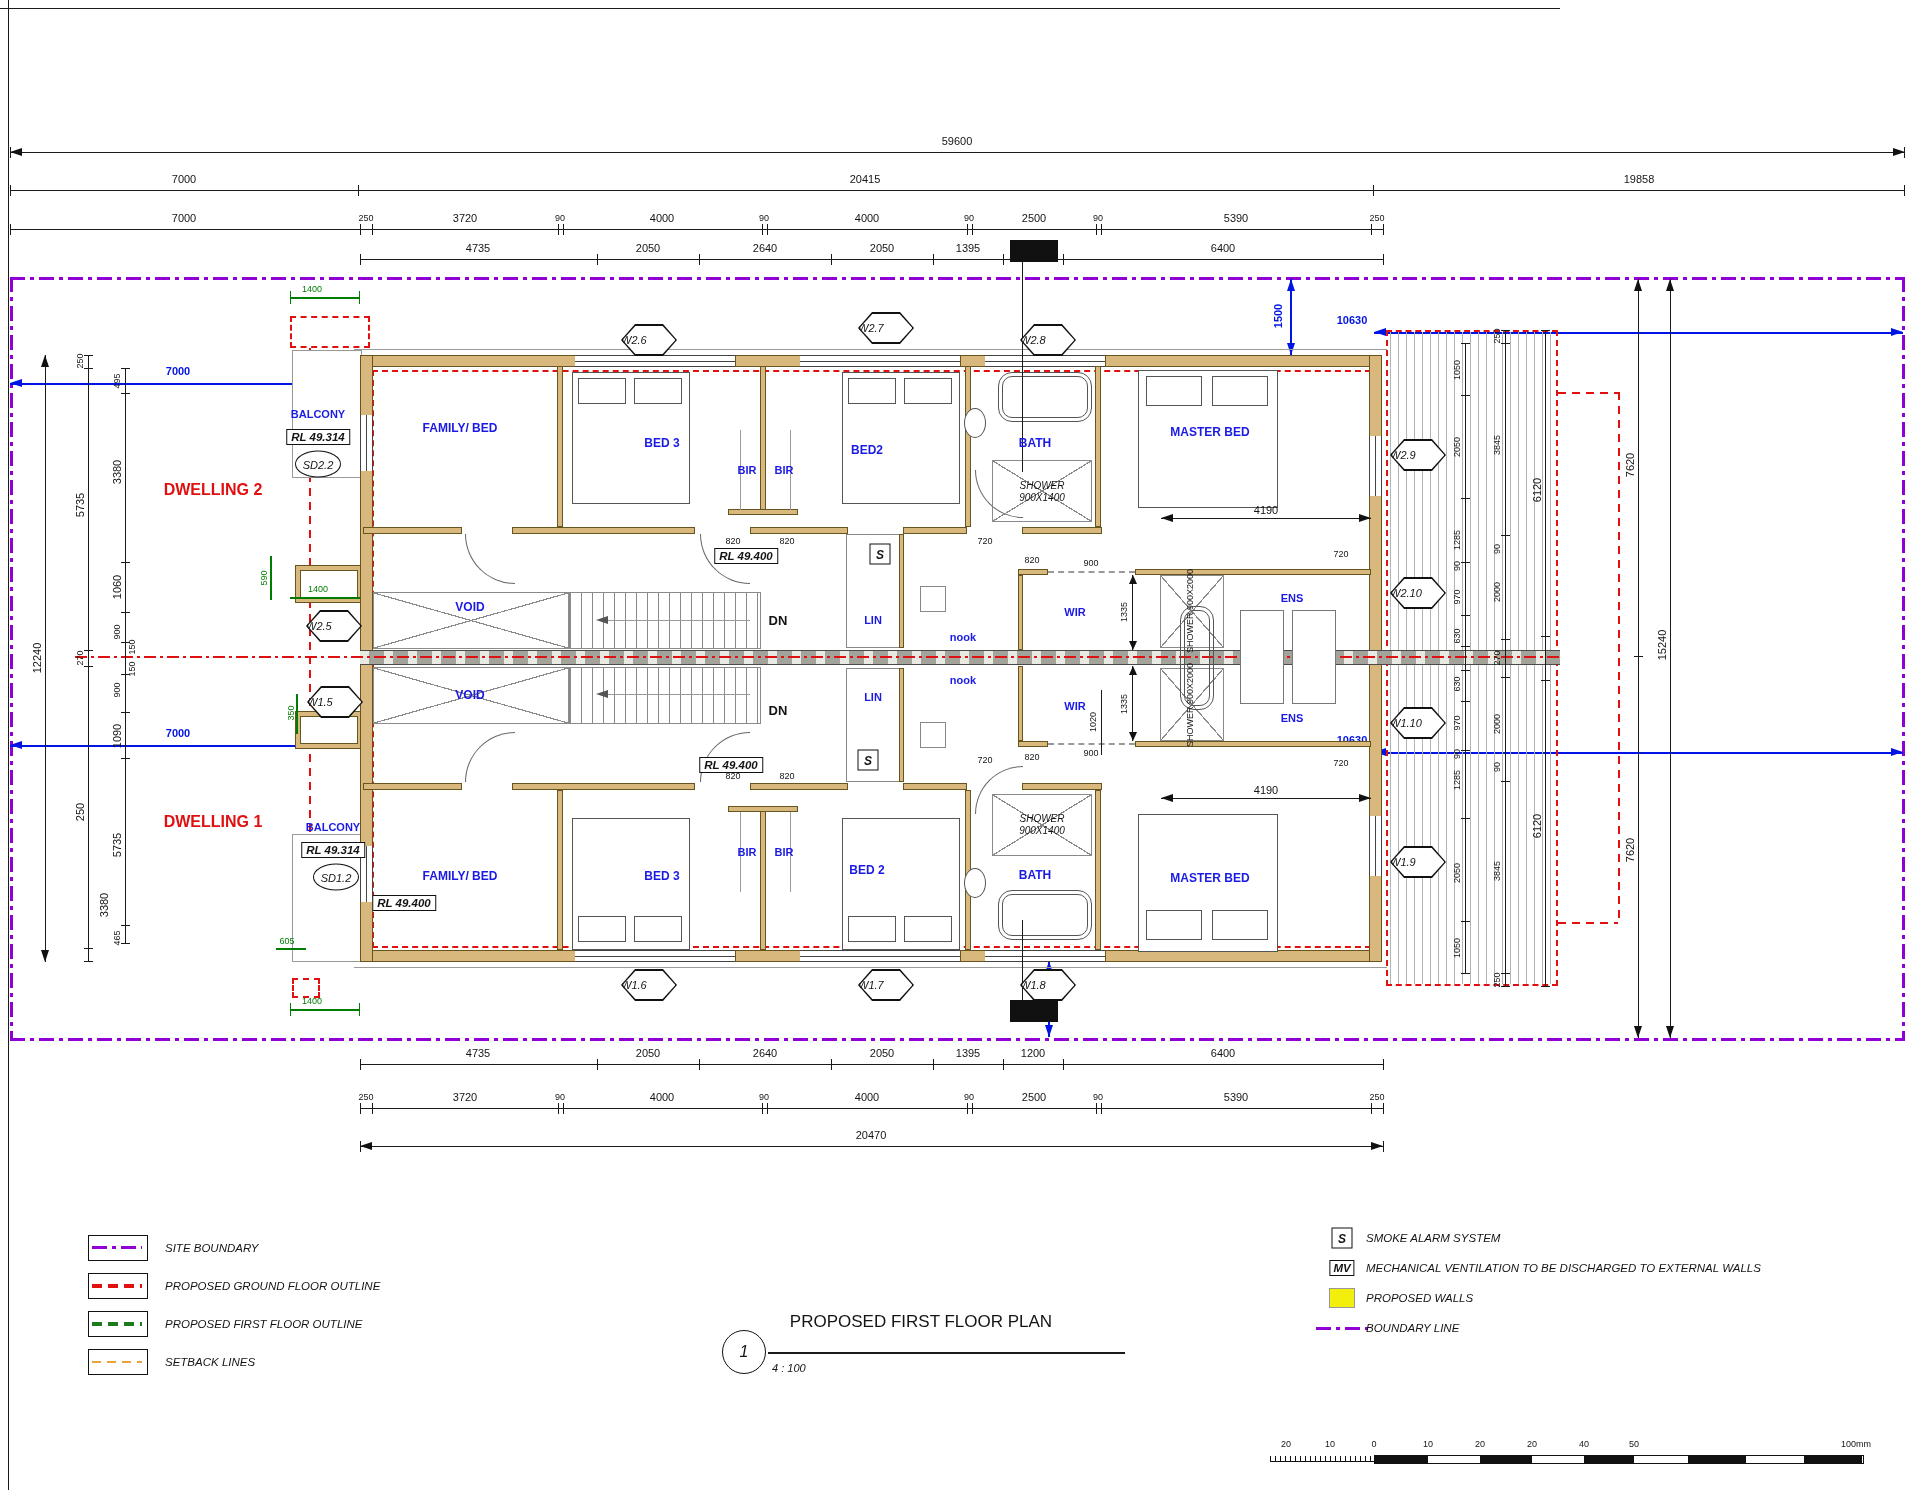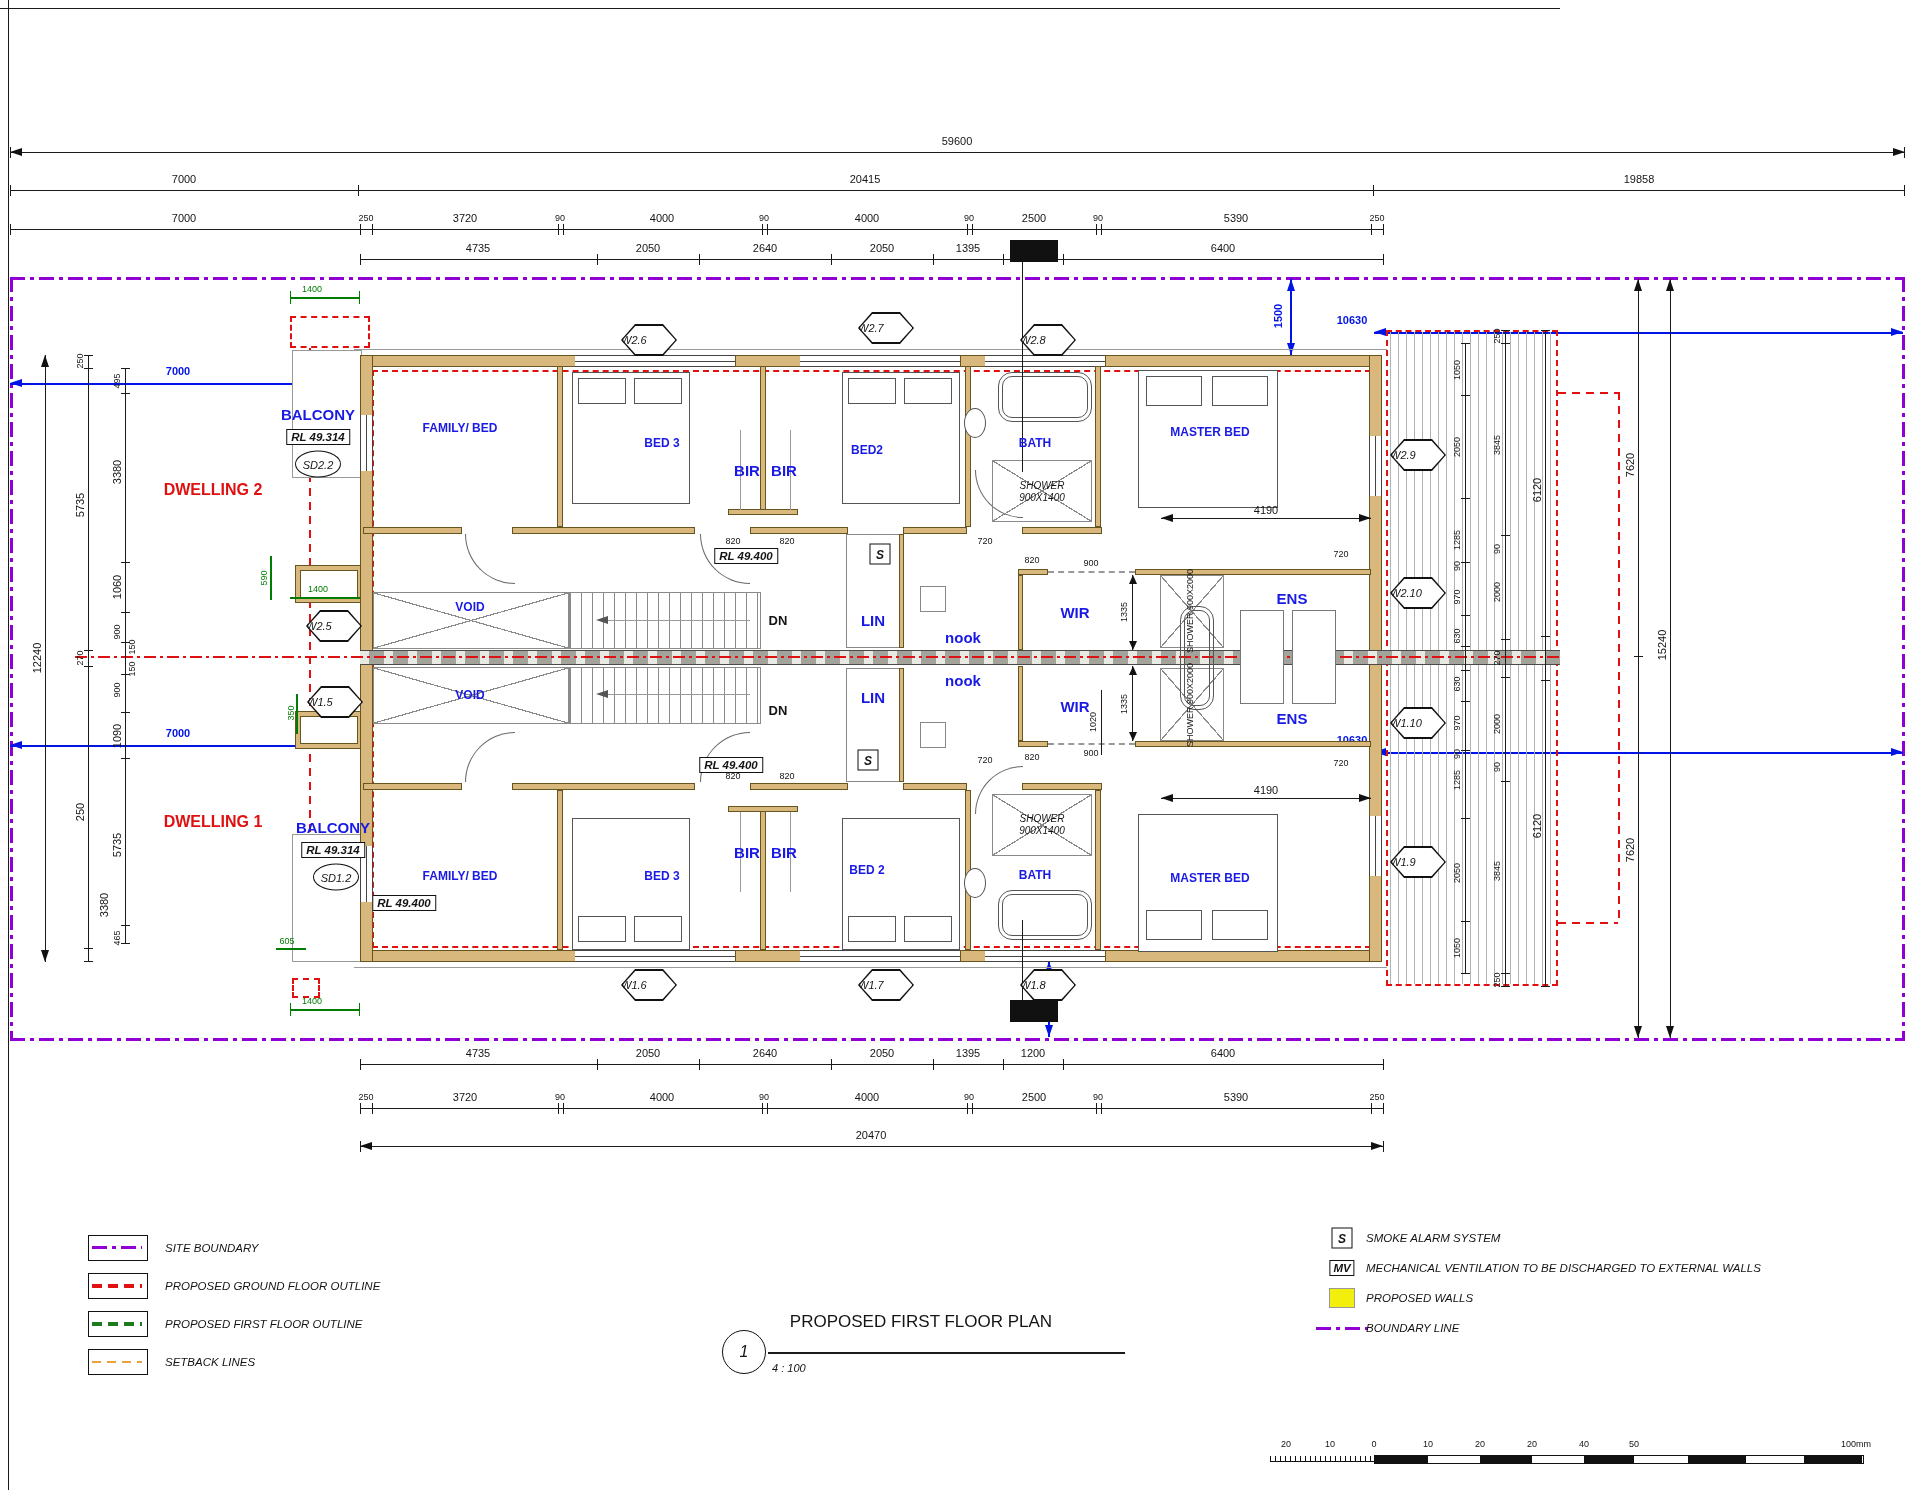--- a/index.html
+++ b/index.html
@@ -12,21 +12,21 @@
 .tkh{position:absolute;background:#1a1a1a;height:1px;width:9px}
 .lb{position:absolute;font-size:11px;font-style:normal;color:#141414;white-space:nowrap;transform:translate(-50%,-50%)}
 .s{font-size:9px}
 .vt{transform:translate(-50%,-50%) rotate(-90deg)}
 .blue{color:#0014e6}
 .bluebg{position:absolute;background:#0014e6}
 .grn{color:#007d00}
 .grnbg{position:absolute;background:#007d00}
 .redt{color:#e01010;font-weight:bold;font-size:16px}
 .roomt{color:#1a1ae6;font-weight:bold;font-size:12px}
-.rs{font-size:15px}
+.rs{font-size:11px}
 .wall{position:absolute;background:#d8b87c;border:1px solid #66551f}
 .win{position:absolute;background:#fff;border-top:1px solid #444;border-bottom:1px solid #444;background-image:linear-gradient(#444,#444);background-size:100% 1px;background-position:center;background-repeat:no-repeat}
 .winv{position:absolute;background:#fff;border-left:1px solid #444;border-right:1px solid #444;background-image:linear-gradient(90deg,transparent calc(50% - .5px),#444 calc(50% - .5px) calc(50% + .5px),transparent calc(50% + .5px))}
 .pdd{position:absolute;height:3px;background:repeating-linear-gradient(90deg,#9000d6 0 15px,transparent 15px 20px,#9000d6 20px 24px,transparent 24px 29px)}
 .pddv{position:absolute;width:3px;background:repeating-linear-gradient(180deg,#9000d6 0 15px,transparent 15px 20px,#9000d6 20px 24px,transparent 24px 29px)}
 .rdd{position:absolute;height:2px;background:repeating-linear-gradient(90deg,#dd1111 0 12px,transparent 12px 16px,#dd1111 16px 19px,transparent 19px 23px)}
 .rdash{position:absolute;border:2px dashed #e01010}
 .rdashl{position:absolute;width:2px;background:repeating-linear-gradient(180deg,#e01010 0 8px,transparent 8px 14px)}
 .rdashh{position:absolute;height:2px;background:repeating-linear-gradient(90deg,#e01010 0 8px,transparent 8px 14px)}
 .dsh{position:absolute;border-top:2px dashed #999}

